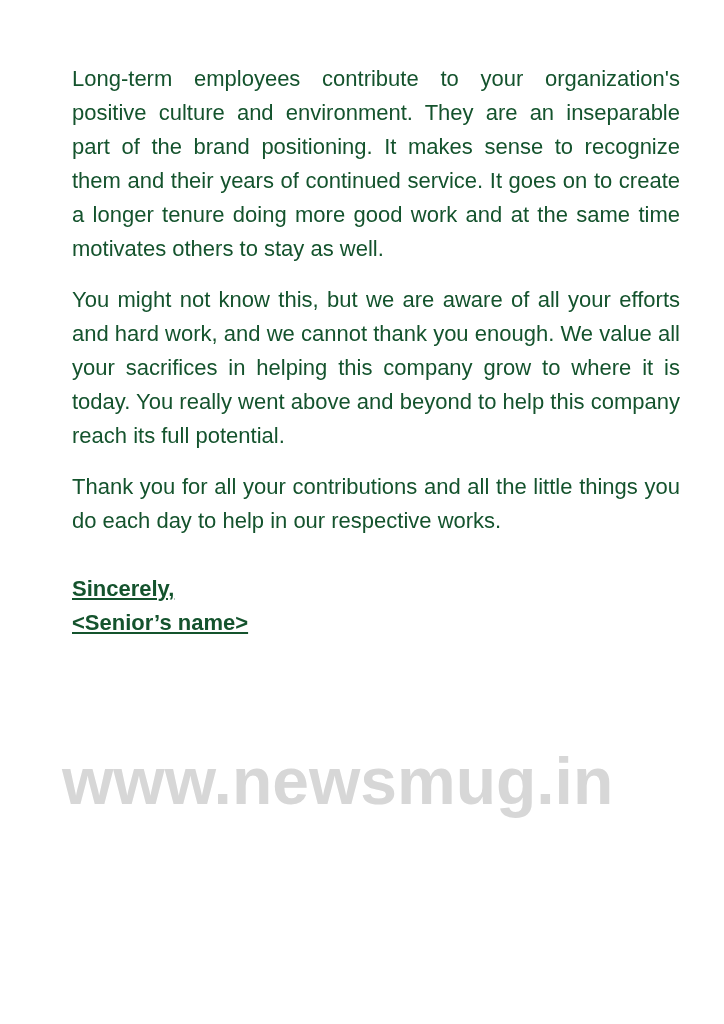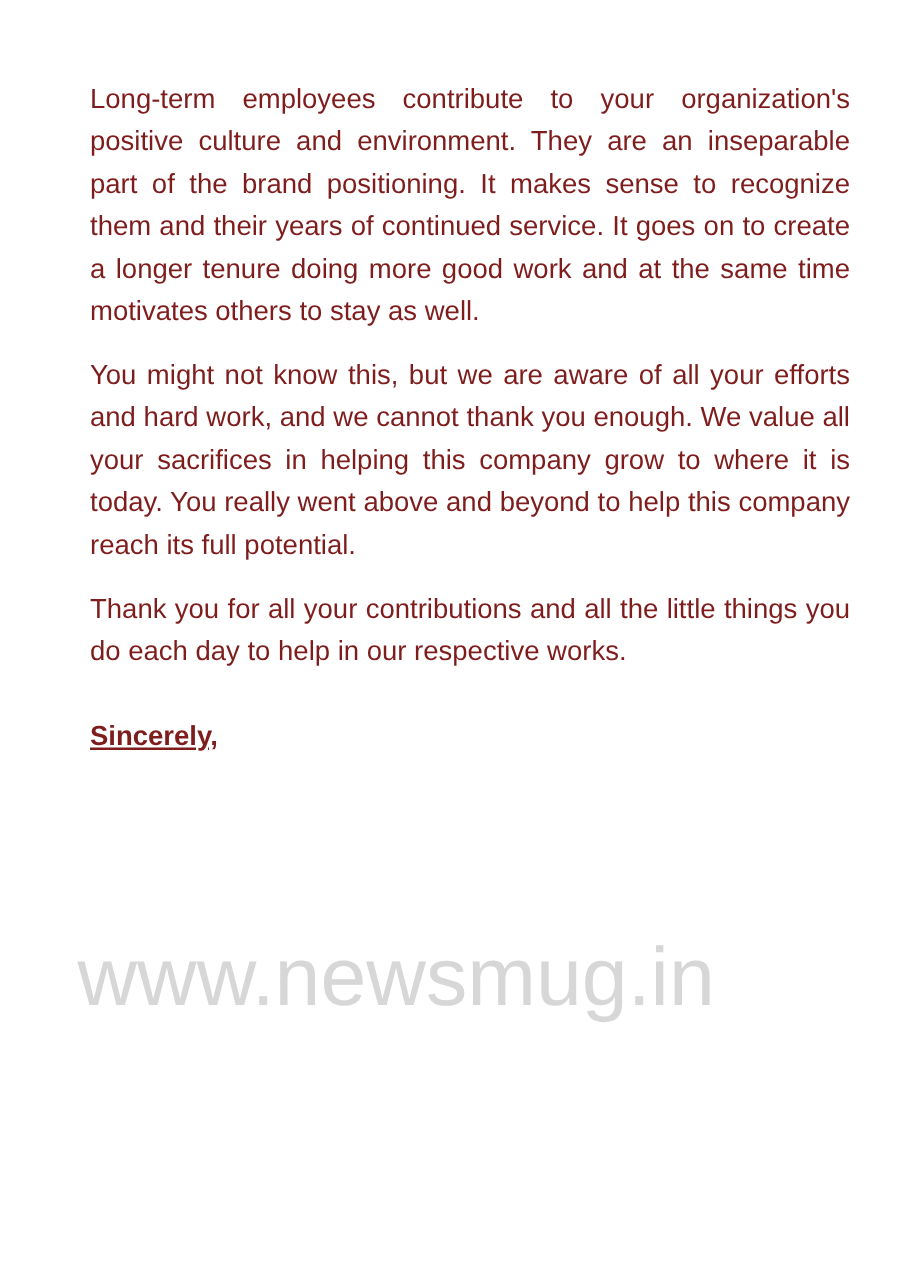--- a/index.html
+++ b/index.html
@@ -14,33 +14,33 @@
     background: #ffffff;
     overflow: hidden;
     font-family: "Liberation Sans", "DejaVu Sans", sans-serif;
   }
   .watermark {
     position: absolute;
     left: 62px;
     top: 748px;
     z-index: 0;
     font-size: 66px;
-    font-weight: 400;
+    font-weight: 700;
     line-height: 1;
     letter-spacing: 0px;
     color: #d7d7d7;
     white-space: nowrap;
     user-select: none;
   }
   .content {
     position: relative;
     z-index: 1;
     box-sizing: border-box;
     padding: 62px 44px 0 72px;
-    color: #7f1d1d;
+    color: #14532d;
     font-size: 22px;
     line-height: 34px;
   }
   .para {
     margin: 0;
     text-align: justify;
   }
   .para + .para {
     margin-top: 17px;
   }
@@ -72,16 +72,17 @@
     <p class="para">Long-term employees contribute to your organization's positive culture and environment. They are an inseparable part of the brand positioning. It makes sense to recognize them and their years of continued service. It goes on to create a longer tenure doing more good work and at the same time motivates others to stay as well.</p>
 
 
 
     <p class="para">You might not know this, but we are aware of all your efforts and hard work, and we cannot thank you enough. We value all your sacrifices in helping this company grow to where it is today. You really went above and beyond to help this company reach its full potential.</p>
 
     <p class="para">Thank you for all your contributions and all the little things you do each day to help in our respective works.</p>
 
     <div class="closing-block">
       <p class="closing-line">Sincerely,</p>
+      <p class="signature-line">&lt;Senior’s name&gt;</p>
     </div>
 
   </div>
 </div>
 
 </body></html>

